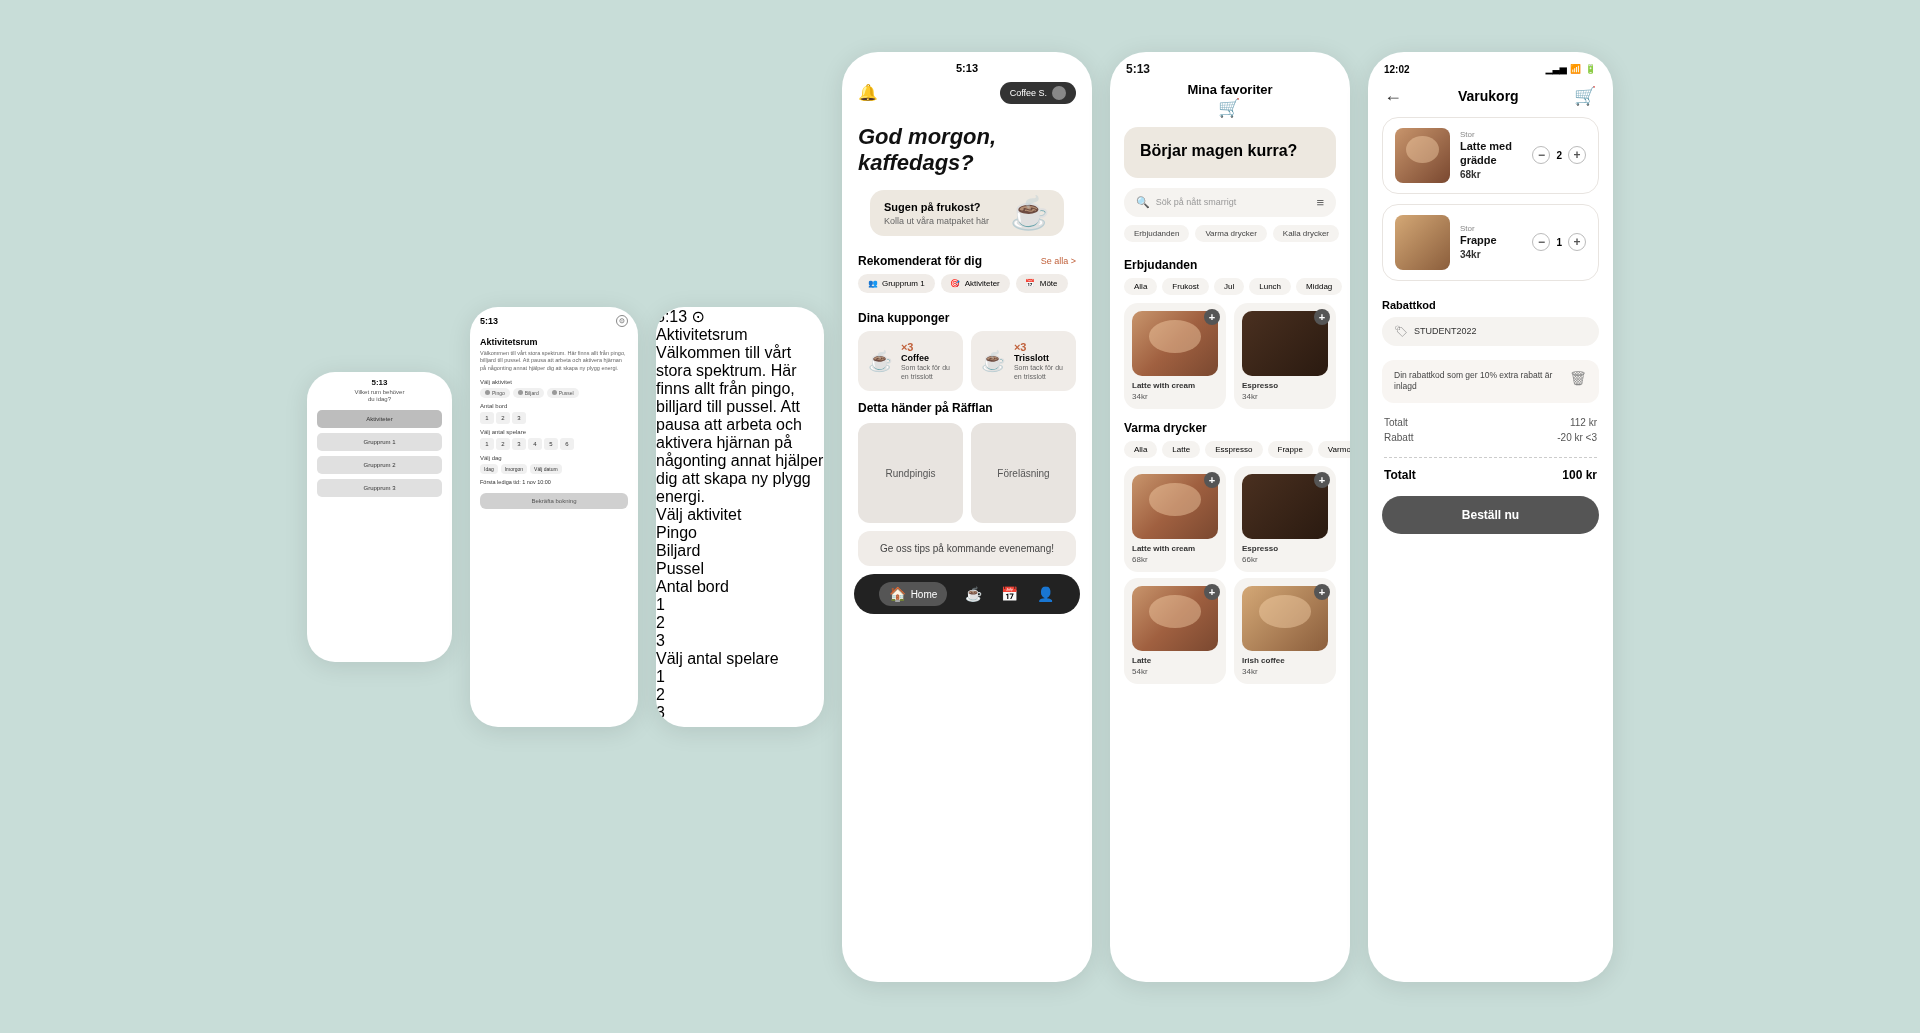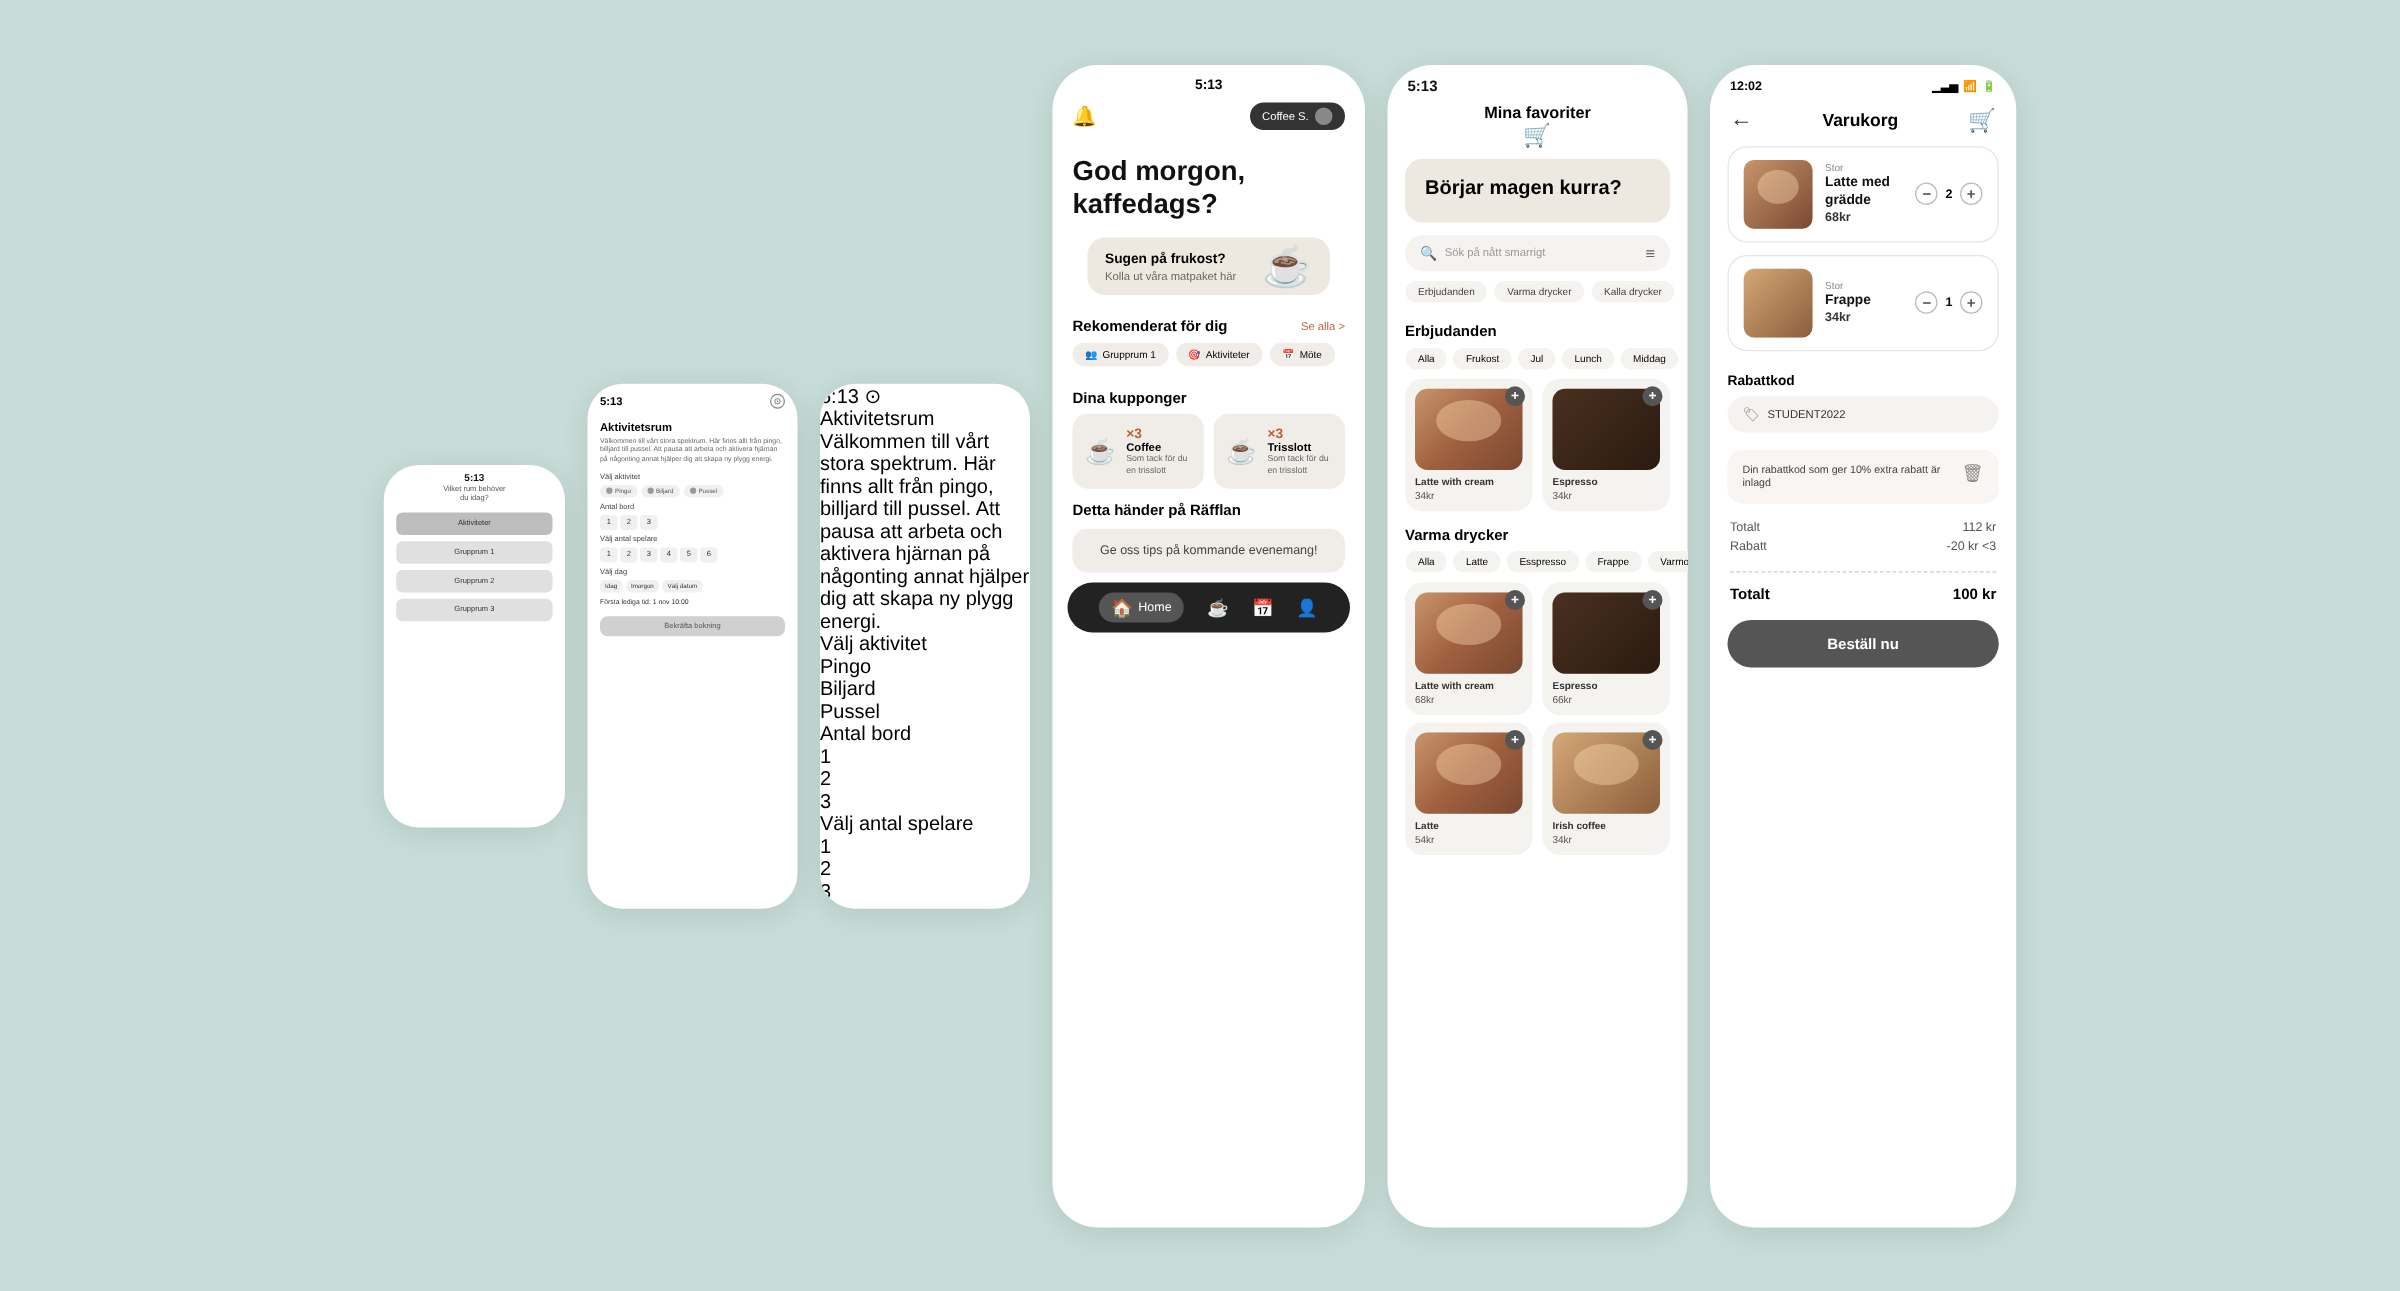--- a/index.html
+++ b/index.html
@@ -149,20 +149,21 @@
       font-size: 9px;
       display: flex; align-items: center; gap: 5px;
     }
     .phone4 .user-avatar { width: 14px; height: 14px; border-radius: 50%; background: #888; }
     .phone4 .hero-text {
       padding: 12px 16px 6px;
       font-size: 22px;
       font-weight: 800;
       line-height: 1.2;
       color: #111;
+      font-style: italic;
     }
     .phone4 .promo-card {
       margin: 8px 28px;
       background: #ede8e0;
       border-radius: 14px;
       padding: 4px 14px;
       display: flex;
       justify-content: space-between;
       align-items: center;
     }
@@ -586,20 +587,24 @@
       <div>
         <div class="x3">×3</div>
         <div class="coupon-text">Trisslott</div>
         <div class="coupon-sub">Som tack för du
 en trisslott</div>
       </div>
     </div>
   </div>
   <div class="events-section">
     <div class="events-title">Detta händer på Räfflan</div>
+    <div class="events-grid">
+      <div class="event-card">Rundpingis</div>
+      <div class="event-card">Föreläsning</div>
+    </div>
     <div class="event-tip">Ge oss tips på kommande evenemang!</div>
   </div>
   <div class="bottom-nav">
     <div class="nav-item active">
       <span class="nav-icon">🏠</span>
       <span>Home</span>
     </div>
     <div class="nav-item">
       <span class="nav-icon">☕</span>
     </div>

